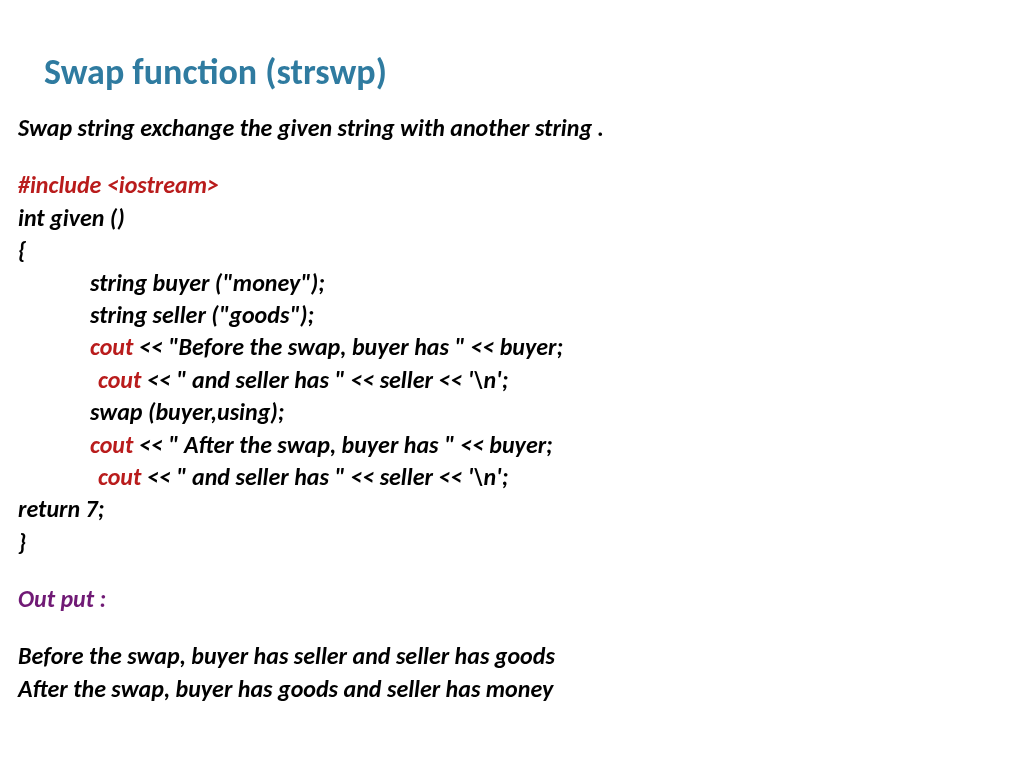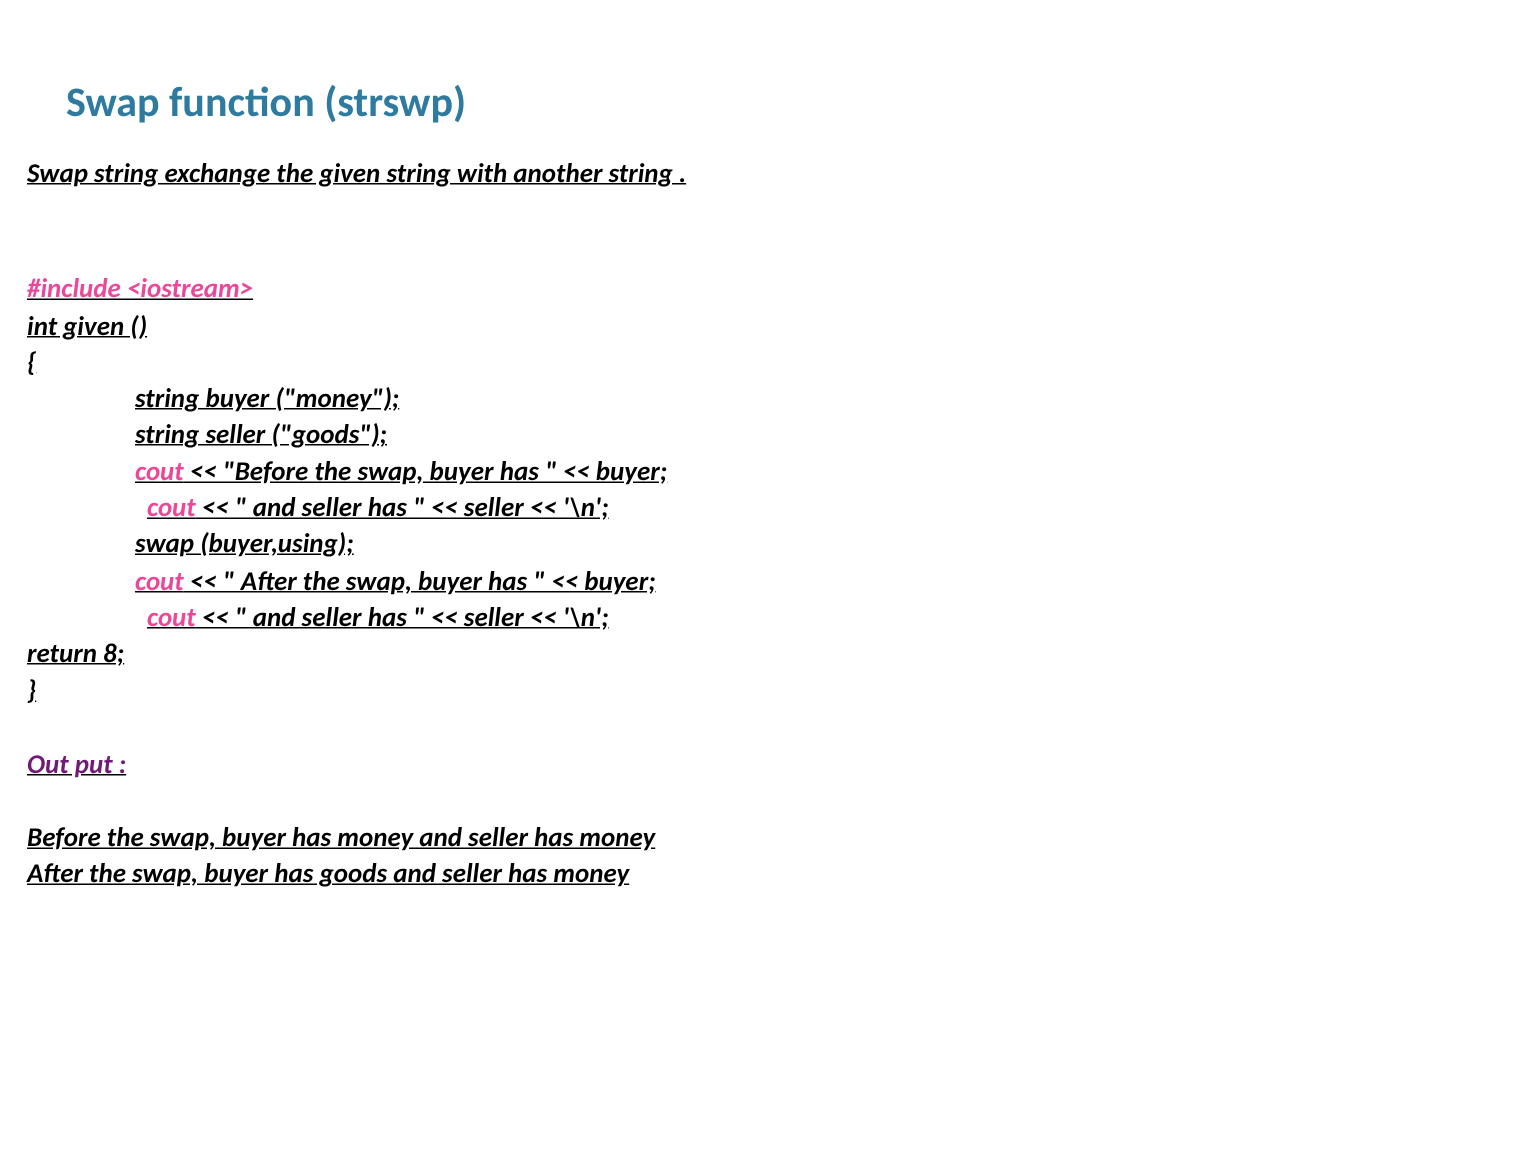--- a/index.html
+++ b/index.html
@@ -10,33 +10,32 @@
     background: #ffffff;
     font-family: Calibri, Arial, sans-serif;
     overflow: hidden;
   }
   .slide {
     padding: 0;
     position: relative;
   }
   .title {
     color: #2f7ba0;
-    font-size: 28px;
+    font-size: 36px;
     font-weight: bold;
     margin: 50px 0 18px 44px;
   }
   .body {
     margin: 0 0 0 18px;
-    font-size: 18px;
+    font-size: 24px;
     line-height: 1.35;
     color: #000;
-    text-decoration: underline;
   }
   .bi { font-weight: bold; font-style: italic; }
-  .olive { color: #ec4899; font-weight: bold; font-style: italic; margin-top: 28px; }
+  .olive { color: #b91c1c; font-weight: bold; font-style: italic; }
   .red { color: #701a75; font-weight: bold; font-style: italic; }
   .indent1 { padding-left: 72px; display: block; }
   .indent2 { padding-left: 80px; display: block; }
   .blank { height: 25px; }
 </style>
 </head>
 <body>
 
 <div class="slide">
   <div class="title">Swap function (strswp)</div>
@@ -56,24 +55,24 @@
     <span class="indent1"><span class="olive">cout</span><span class="bi"> &lt;&lt; "Before the swap, buyer has " &lt;&lt; buyer;</span></span>
 
     <span class="indent2"><span class="olive">cout</span><span class="bi"> &lt;&lt; " and seller has " &lt;&lt; seller &lt;&lt; '\n';</span></span>
 
     <span class="indent1 bi"> swap (buyer,using);</span>
 
     <span class="indent1"><span class="olive">cout</span><span class="bi"> &lt;&lt; " After the swap, buyer has " &lt;&lt; buyer;</span></span>
 
     <span class="indent2"><span class="olive">cout</span><span class="bi"> &lt;&lt; " and seller has " &lt;&lt; seller &lt;&lt; '\n';</span></span>
 
-    <div class="bi"> return 8;</div>
+    <div class="bi"> return 7;</div>
     <div class="bi">}</div>
 
     <div class="blank"></div>
     <div class="red">Out put :</div>
     <div class="blank"></div>
 
-    <div class="bi">Before the swap, buyer has money  and seller has money</div>
+    <div class="bi">Before the swap, buyer has seller  and seller has goods</div>
     <div class="bi">After the swap, buyer has goods and seller has money</div>
 
   </div>
 </div>
 
 </body></html>

